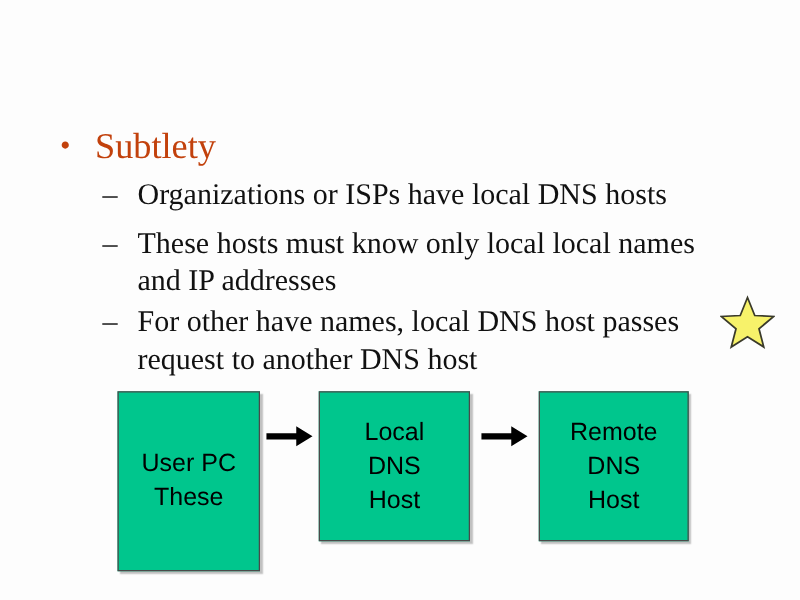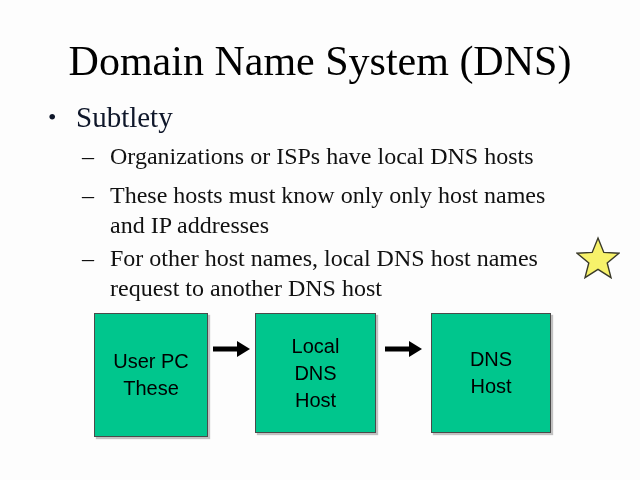--- a/index.html
+++ b/index.html
@@ -32,21 +32,21 @@
     white-space: nowrap;
   }
 
   
   .bullet-l1 {
     position: absolute;
     left: 48px;
     top: 100px;
     font-size: 29px;
     line-height: 34px;
-    color: #0f172a;
+    color: #c2410c;
   }
   .bullet-l1 .marker {
     display: inline-block;
     width: 28px;
     font-size: 24px;
     vertical-align: top;
   }
   .bullet-l1 .txt {
     display: inline-block;
     vertical-align: top;
@@ -95,57 +95,56 @@
     display: flex;
     flex-direction: column;
     align-items: center;
     justify-content: center;
     font-family: "Liberation Sans", "DejaVu Sans", sans-serif;
     font-size: 20px;
     line-height: 27px;
     color: #000000;
     text-align: center;
   }
-  #box-1 { left: 94px;  top: 313px; width: 114px; height: 124px; }
+  #box-1 { left: 94px;  top: 313px; width: 114px; height: 144px; }
   #box-2 { left: 255px; top: 313px; width: 121px; height: 120px; }
   #box-3 { left: 431px; top: 313px; width: 120px; height: 120px; }
 
   .flow-arrow {
     position: absolute;
     top: 340px;
     width: 38px;
     height: 18px;
   }
   #arrow-1 { left: 213px; }
   #arrow-2 { left: 385px; }
 </style>
 </head>
 <body>
 
 <div id="slide">
 
-  <div id="slide-title">Domain Name System (DNS)</div>
 
   <div class="bullet-l1">
     <span class="marker">•</span><span class="txt">Subtlety</span>
   </div>
 
   <div class="bullet-l2" id="b2-1">
     <span class="marker">–</span>
     <span class="txt">Organizations or ISPs have local DNS hosts</span>
   </div>
 
   <div class="bullet-l2" id="b2-2">
     <span class="marker">–</span>
-    <span class="txt">These hosts must know only only host names and IP addresses</span>
+    <span class="txt">These hosts must know only local local names and IP addresses</span>
   </div>
 
   <div class="bullet-l2" id="b2-3">
     <span class="marker">–</span>
-    <span class="txt">For other host names, local DNS host names request to another DNS host</span>
+    <span class="txt">For other have names, local DNS host passes request to another DNS host</span>
   </div>
 
   <div id="star-shape">
     <svg width="44" height="44" viewBox="0 0 44 44" aria-hidden="true">
       <polygon points="22,2 27.8,16.4 43,17.2 31.2,27 35,41.6 22,33.4 9,41.6 12.8,27 1,17.2 16.2,16.4" fill="#f7f26a" stroke="#3a3a2a" stroke-width="1.4" stroke-linejoin="miter"></polygon>
     </svg>
   </div>
 
   <div class="flow-box" id="box-1">
     <span>User PC</span>
@@ -164,17 +163,18 @@
     <span>Host</span>
   </div>
 
   <div class="flow-arrow" id="arrow-2">
     <svg width="38" height="18" viewBox="0 0 38 18" aria-hidden="true">
       <path d="M0,6.5 L24,6.5 L24,1 L37,9 L24,17 L24,11.5 L0,11.5 Z" fill="#000000"></path>
     </svg>
   </div>
 
   <div class="flow-box" id="box-3">
+    <span>Remote</span>
     <span>DNS</span>
     <span>Host</span>
   </div>
 
 </div>
 
 </body></html>

